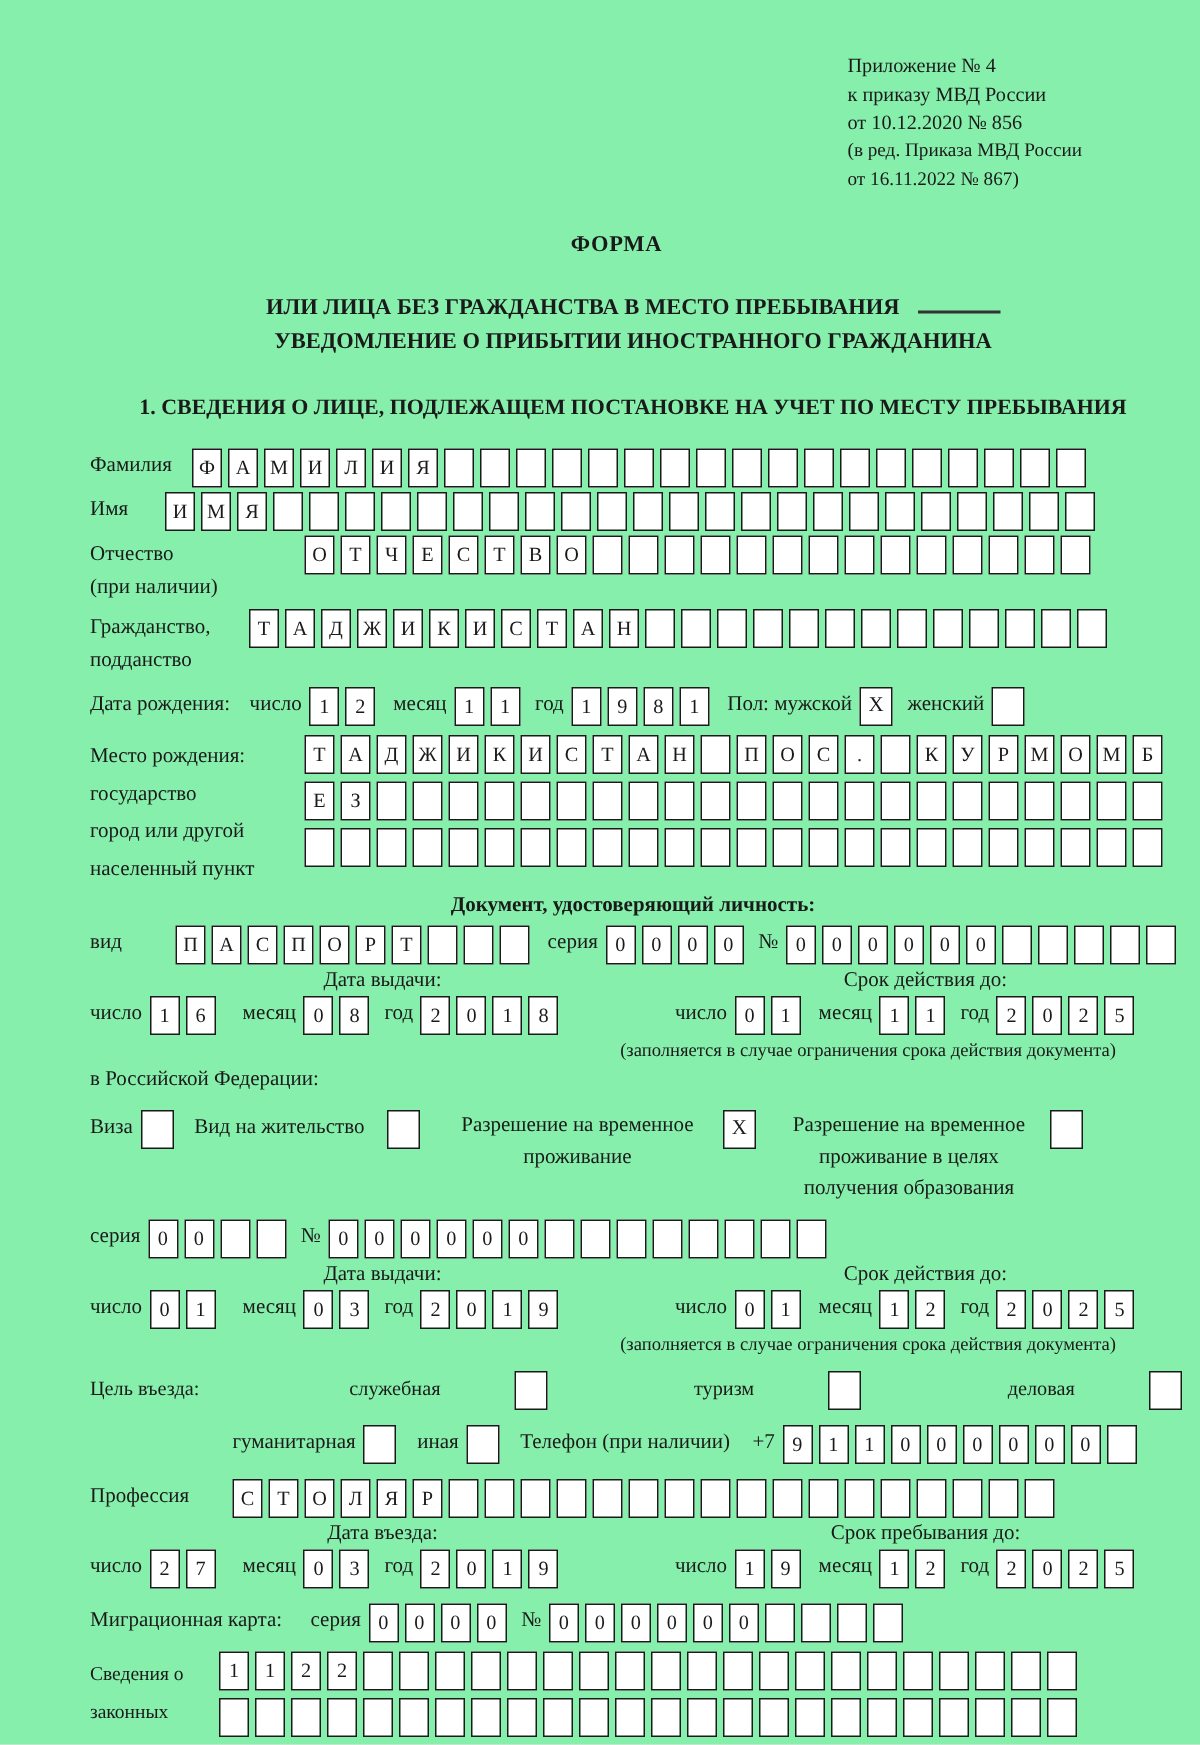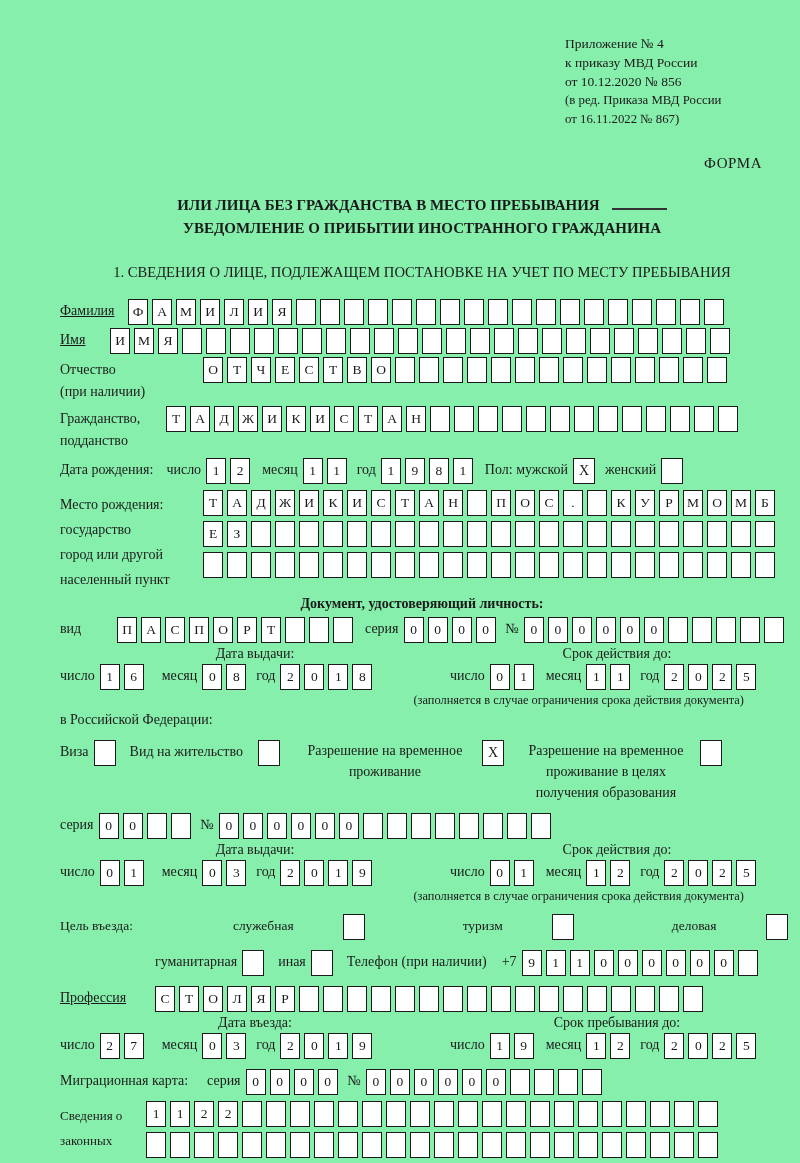--- a/index.html
+++ b/index.html
@@ -5,29 +5,29 @@
   * { margin:0; padding:0; box-sizing:border-box; }
   html,body { background:#e8e8e8; }
   body { font-family:"Liberation Serif","DejaVu Serif",serif; color:#1a1a1a; }
   .page {
     position:relative; width:800px; height:1163px; background:#86efac;
     padding:34px 16px 20px 60px; overflow:hidden; margin:0 auto;
   }
   
   .appendix { margin-left:505px; width:215px; font-size:13.5px; line-height:19px; }
   .appendix .small { font-size:12.8px; }
-  .forma { text-align:right; padding-right:22px; margin-top:26px; font-weight:normal; font-size:15px; letter-spacing:.5px; }
+  .forma { text-align:center; padding-right:22px; margin-top:26px; font-weight:bold; font-size:15px; letter-spacing:.5px; }
   .title { margin-top:22px; text-align:center; font-weight:bold; font-size:15px; line-height:23px; }
   .blank-line { display:inline-block; width:55px; height:13px; border-bottom:2px solid #333; margin-left:12px; }
-  .section-heading { margin-top:24px; font-weight:normal; font-size:14.6px; text-align:center; white-space:nowrap; }
+  .section-heading { margin-top:24px; font-weight:bold; font-size:14.6px; text-align:center; white-space:nowrap; }
 
   
   .form-body { margin-top:18px; font-size:14px; }
   .frow { display:flex; align-items:flex-start; margin-bottom:3px; }
-  .lbl { flex:none; padding-top:4px; font-size:14px;text-decoration:underline; }
+  .lbl { flex:none; padding-top:4px; font-size:14px; }
   .lbl2 { flex:none; font-size:14px; line-height:22px; padding-top:2px; }
   .cells { display:inline-flex; flex:none; }
   .cell {
     display:inline-flex; align-items:center; justify-content:center; flex:none;
     width:20px; height:26px; border:1.6px solid #1a1a1a; margin-right:4px;
     font-size:13.5px; background:#fff;
   }
   .checkbox {
     display:inline-flex; align-items:center; justify-content:center; flex:none;
     width:22px; height:26px; border:1.6px solid #1a1a1a; font-size:14px; background:#fff;

